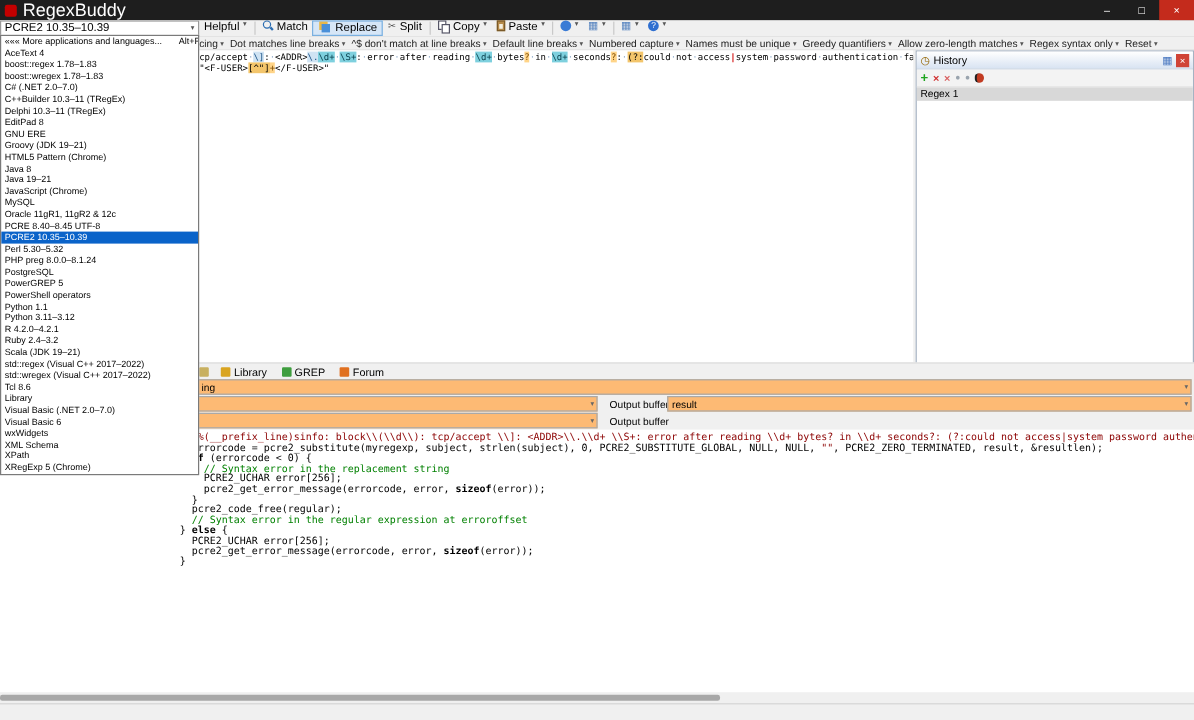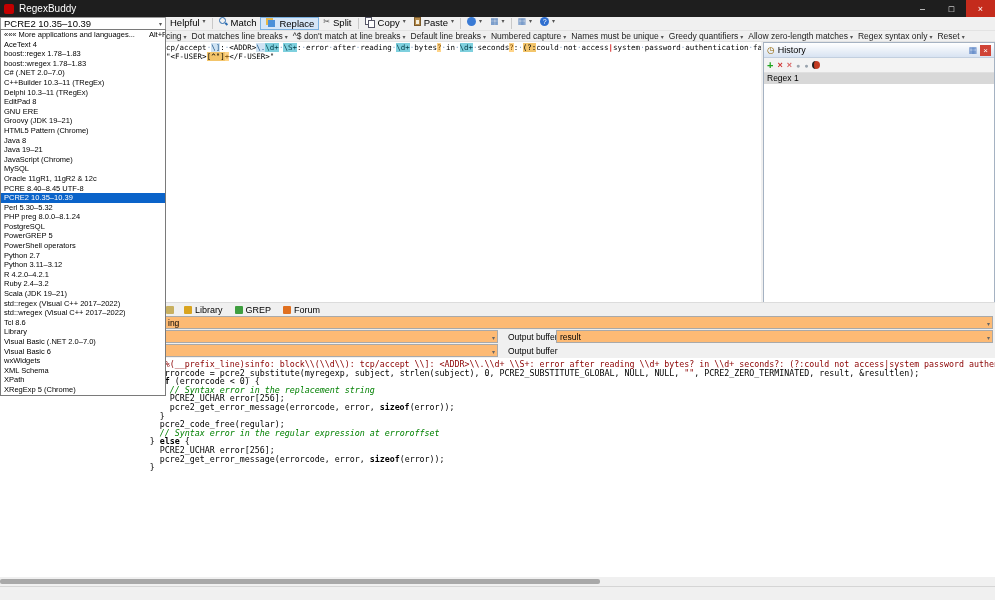--- a/index.html
+++ b/index.html
@@ -3,21 +3,21 @@
 <meta charset="utf-8">
 <style>
   *{box-sizing:border-box;margin:0;padding:0}
   html,body{width:995px;height:600px;overflow:hidden}
   body{font-family:"Liberation Sans","DejaVu Sans",sans-serif;font-size:10px;color:#000}
   #win{position:relative;width:995px;height:600px;background:#f0f0f0;overflow:hidden}
 
   
   .titlebar{position:absolute;left:0;top:0;width:995px;height:17px;background:#1e1e1e;color:#fff;display:flex;align-items:center}
   .app-icon{width:10px;height:10px;background:#c40000;border-radius:2px;margin:0 5px 0 4px}
-  .title{font-size:10px}
+  .title{font-size:15px}
   .tspacer{flex:1}
   .cap{width:29px;height:17px;display:flex;align-items:center;justify-content:center;font-size:9px;color:#fff}
   .cap.close{background:#c42b1c}
 
   
   .toolbar1{position:absolute;left:0;top:17px;width:995px;height:14px;background:#f0f0f0;display:flex;align-items:center;font-size:9.5px;border-bottom:1px solid #e3e3e3}
   .flavor-combo{width:166px;height:14px;display:flex;align-items:center;justify-content:space-between;padding:0 3px;border:1px solid #9a9a9a;background:#fff}
   .tbtn{display:flex;align-items:flex-start;gap:3px;padding:0 4px;height:13px;white-space:nowrap}
   .tbtn.active{background:#d6e6f7;border:1px solid #7ab0e0}
   .arrow{font-size:6px;color:#555}
@@ -89,21 +89,21 @@
   .ob-label{position:absolute;left:508px;font-size:8.5px;white-space:nowrap}
   .ob1{top:332px}.ob2{top:346px}
   .obc1{left:556px;top:330px;width:437px;height:13px}
   .obc2{left:556px;top:344px;width:437px;height:13px}
 
   
   .code{position:absolute;left:0;top:358px;width:995px;height:219px;background:#fff;overflow:hidden;font-family:"DejaVu Sans Mono",monospace;font-size:8.3px;line-height:8.6px;padding-top:2px}
   .code-line{white-space:pre}
   .tk-kw{font-weight:bold}
   .tk-str{color:#8b0000}
-  .tk-com{color:#008000;font-style:italic}
+  .tk-com{color:#008000;}
 
   
   .hscroll{position:absolute;left:0;top:577px;width:995px;height:9px;background:#f0f0f0}
   .hthumb{position:absolute;left:0;top:2px;width:600px;height:5px;background:#a8a8a8;border-radius:2px}
   .statusbar{position:absolute;left:0;top:586px;width:995px;height:14px;background:#f0f0f0;border-top:1px solid #d5d5d5}
 
   
   .dropdown{position:absolute;left:0;top:29px;width:166px;height:367px;background:#fff;border:1px solid #7a7a7a;z-index:50;overflow:hidden}
   .dd-item{height:9.6px;line-height:9.6px;padding-left:3px;font-size:7.5px;white-space:nowrap;display:flex;align-items:center;overflow:hidden}
   .dd-item.sel{background:#0a63c9;color:#fff}
@@ -364,21 +364,21 @@
       <div class="dd-item">
         <span>PostgreSQL</span>
       </div>
       <div class="dd-item">
         <span>PowerGREP 5</span>
       </div>
       <div class="dd-item">
         <span>PowerShell operators</span>
       </div>
       <div class="dd-item">
-        <span>Python 2.7</span>
+        <span>Python 1.1</span>
       </div>
       <div class="dd-item">
         <span>Python 3.11–3.12</span>
       </div>
       <div class="dd-item">
         <span>R 4.2.0–4.2.1</span>
       </div>
       <div class="dd-item">
         <span>Ruby 2.4–3.2</span>
       </div>

